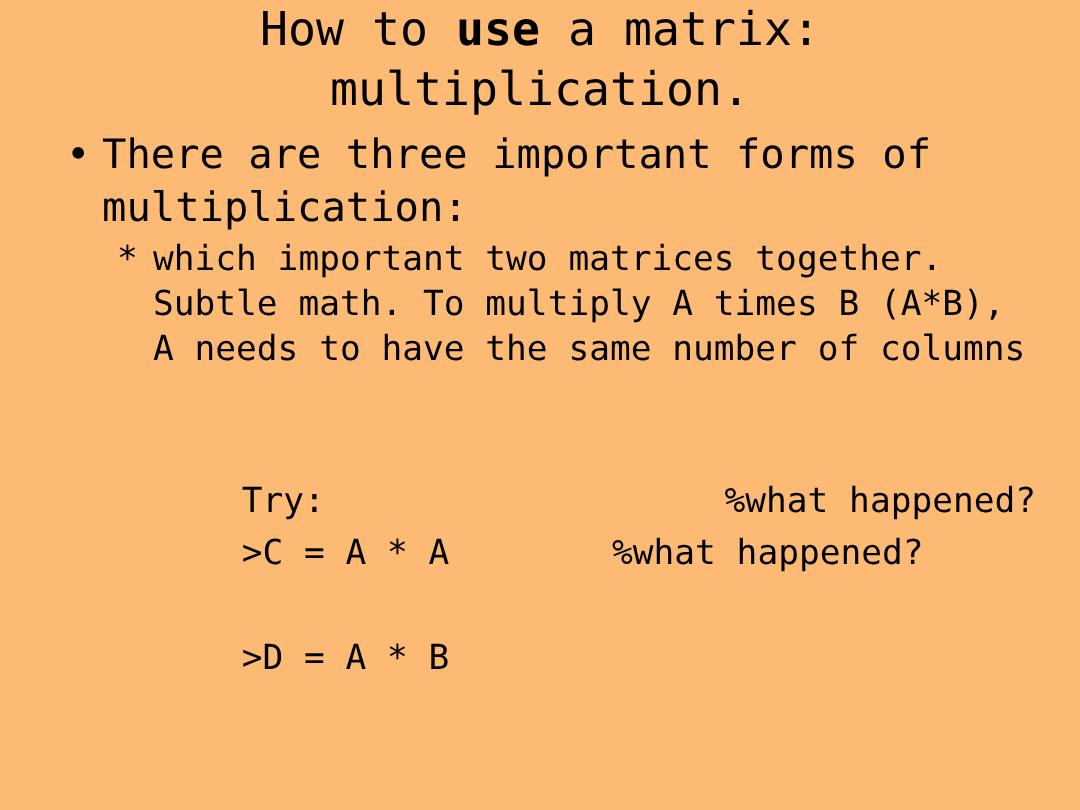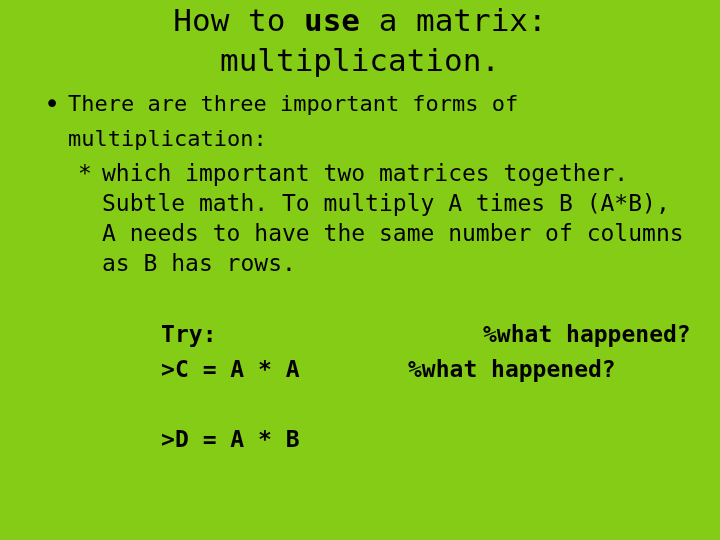--- a/index.html
+++ b/index.html
@@ -13,21 +13,21 @@
     overflow: hidden;
     font-family: "DejaVu Sans Mono", monospace;
     color: #000000;
     -webkit-font-smoothing: none;
   }
 
   .slide {
     position: relative;
     width: 720px;
     height: 540px;
-    background: #84cc16;
+    background: #fdba74;
   }
 
   
   .title-block {
     position: absolute;
     left: 0;
     top: 0;
     width: 720px;
     text-align: center;
   }
@@ -54,21 +54,21 @@
     align-items: flex-start;
   }
   .bullet-marker {
     width: 24px;
     flex: 0 0 24px;
     font-size: 27px;
     line-height: 35px;
     text-align: left;
   }
   .bullet-text {
-    font-size: 22px;
+    font-size: 27px;
     line-height: 35px;
     white-space: pre-wrap;
   }
 
   
   .sub-block {
     position: absolute;
     left: 78px;
     top: 158px;
     width: 642px;
@@ -89,21 +89,20 @@
     line-height: 30px;
     white-space: pre-wrap;
   }
 
   
   .code-block {
     position: absolute;
     left: 78px;
     top: 282px;
     width: 642px;
-    font-weight: bold;
   }
   .code-line {
     position: relative;
     font-size: 23px;
     line-height: 35px;
     height: 35px;
     white-space: pre;
   }
   .code-cmd {
     white-space: pre;
@@ -127,21 +126,21 @@
   <div class="bullet-block">
     <div class="bullet-row">
       <span class="bullet-marker">•</span>
       <span class="bullet-text">There are three important forms of multiplication:</span>
     </div>
   </div>
 
   <div class="sub-block">
     <div class="sub-row">
       <span class="sub-marker">*</span>
-      <span class="sub-text"><span>which important two matrices together.</span><br><span>Subtle math. To multiply A times B (A*B),</span><br><span>A needs to have the same number of columns</span><br><span>as B has rows.</span></span>
+      <span class="sub-text"><span>which important two matrices together.</span><br><span>Subtle math. To multiply A times B (A*B),</span><br><span>A needs to have the same number of columns</span><br></span>
     </div>
   </div>
 
   <div class="code-block">
     <div class="code-line">
       <span class="code-cmd">Try:</span>
     </div>
 
     <div class="code-line">
       <span class="code-cmd">&gt;C = A * A</span>

